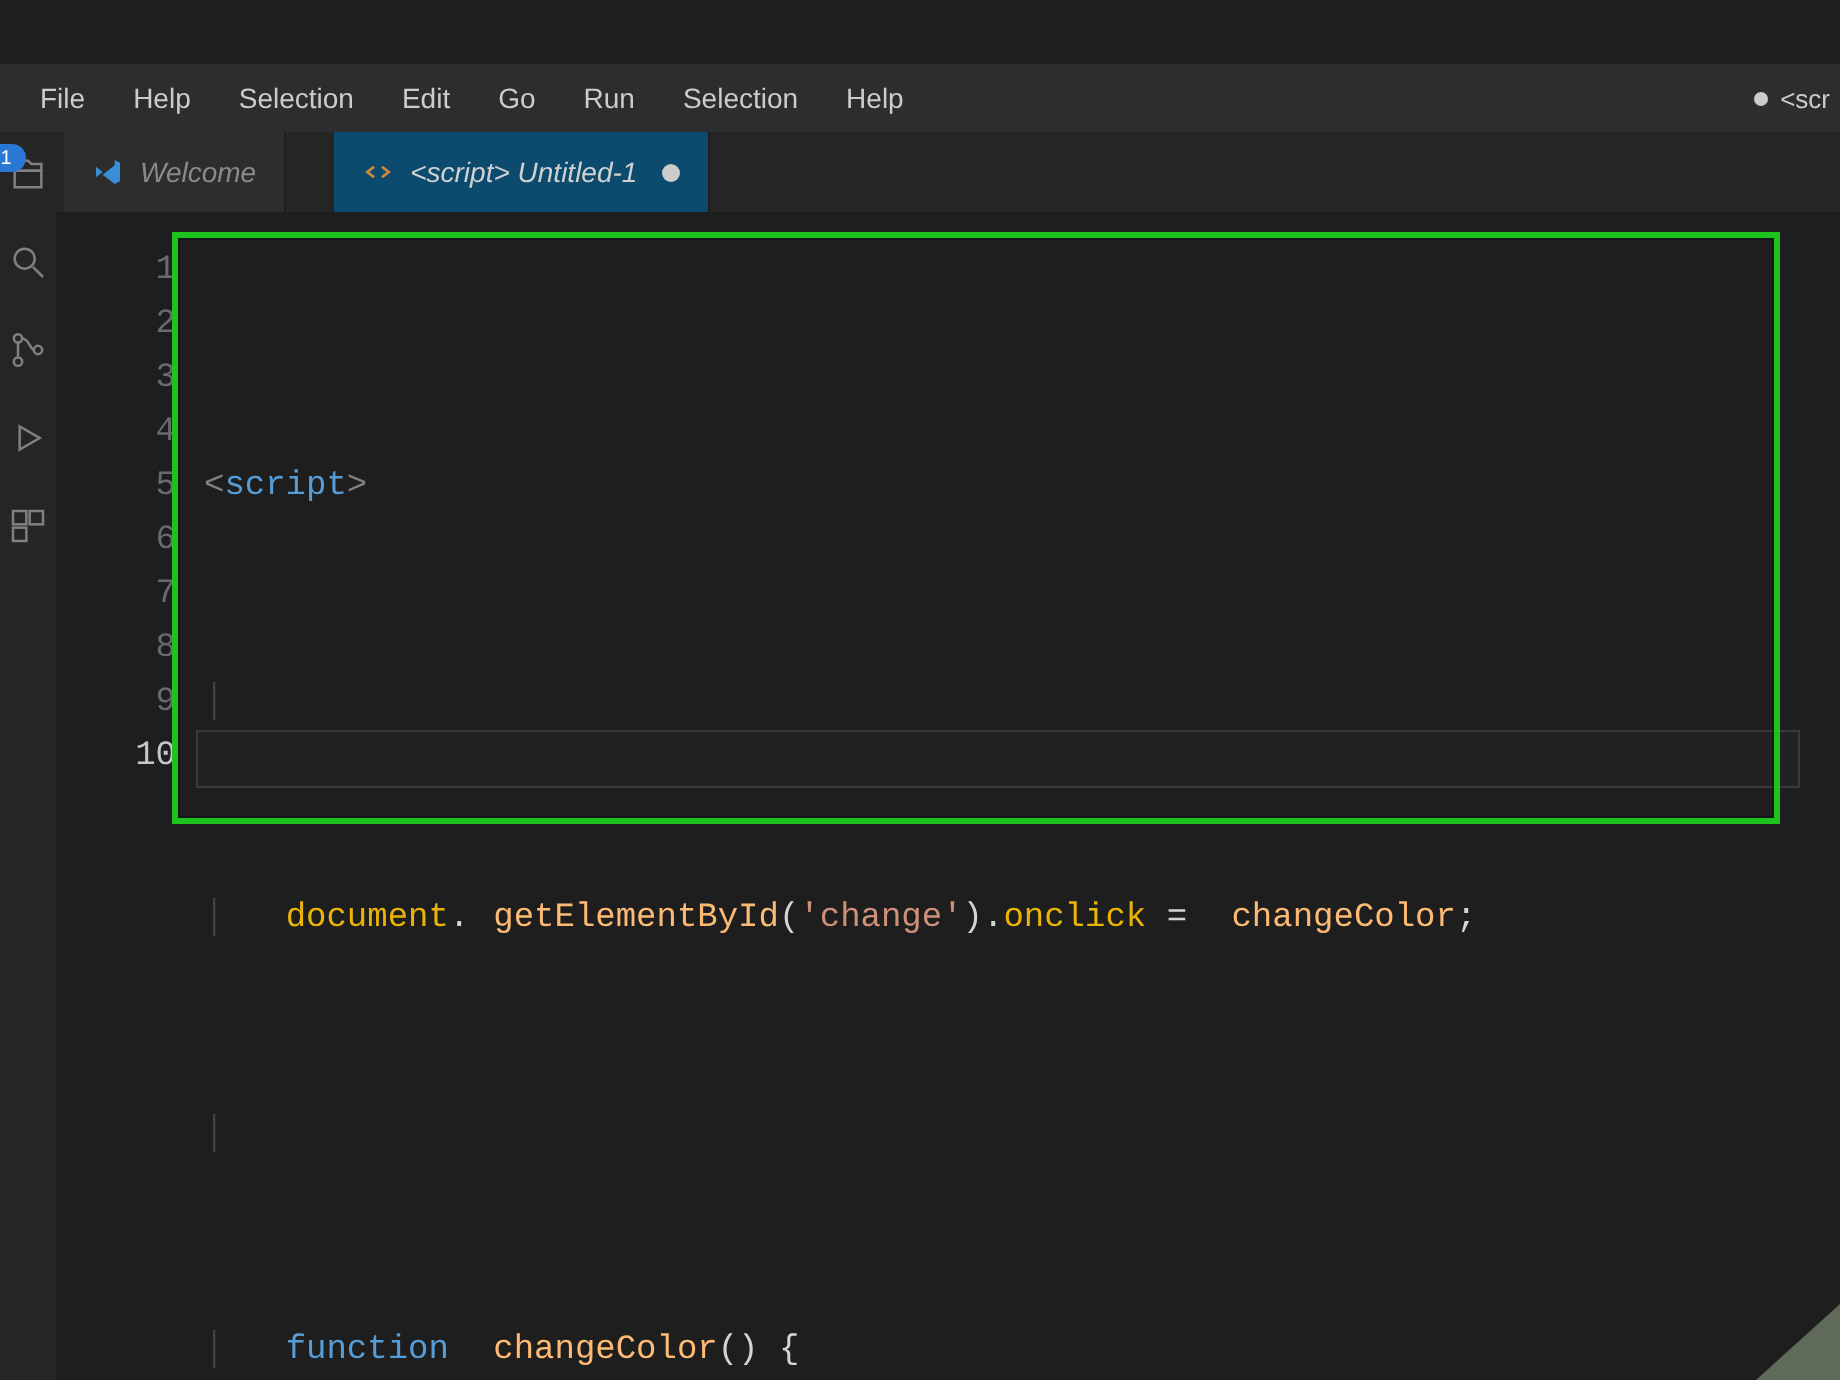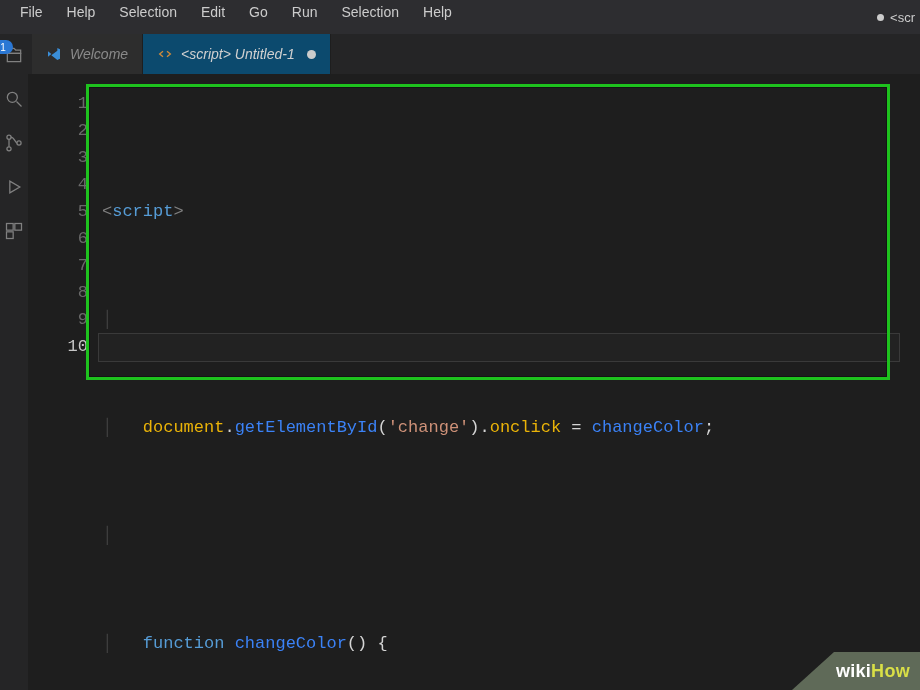--- a/index.html
+++ b/index.html
@@ -12,25 +12,26 @@
     color: #cccccc;
     overflow: hidden;
     position: relative;
   }
 
   
   .menu-bar {
     height: 34px;
     background: #2d2d30;
     display: flex;
-    align-items: flex-start;
+    align-items: center;
     padding: 0 8px;
     font-size: 14px;
     color: #cccccc;
     position: relative;
+    margin-top: 32px;
   }
   .menu-bar .menu-item {
     padding: 4px 12px;
     cursor: default;
   }
   .menu-bar .right-status {
     position: absolute;
     right: 1px;
     top: 0;
     height: 100%;
@@ -99,20 +100,21 @@
     background: #1e1e1e;
   }
 
   
   .tabs-row {
     height: 40px;
     background: #252526;
     display: flex;
     align-items: stretch;
     padding-left: 4px;
+    gap: 24px;
   }
   .tab {
     display: flex;
     align-items: center;
     padding: 0 14px;
     font-size: 14px;
     gap: 8px;
     color: #8a8a8a;
     background: #2d2d2d;
     border-right: 1px solid #1e1e1e;
@@ -184,21 +186,21 @@
     height: 27px;
     border: 1px solid #3a3a3a;
     background: rgba(40,40,40,0.4);
     pointer-events: none;
   }
 
   
   .c-tag    { color: #808080; }          
   .c-elem   { color: #569cd6; }          
   .c-ident  { color: #eab308; }          
-  .c-func   { color: #3b82f6; }          
+  .c-func   { color: #fdba74; margin-left: 12px; }          
   .c-paren  { color: #d4d4d4; }
   .c-str    { color: #ce9178; }          
   .c-op     { color: #d4d4d4; }
   .c-kw     { color: #569cd6; }          
   .c-punc   { color: #d4d4d4; }
   .c-brace  { color: #d4d4d4; }
 
   
   .indent-guide {
     color: #404040;
@@ -369,17 +371,13 @@
 
       <div class="highlight-box"></div>
 
     </div>
 
   </div>
 </div>
 
 <div class="watermark">
   <div class="wedge"></div>
-  <div class="label">
-    <span>wiki</span>
-      <span class="how">How</span>
-  </div>
 </div>
 
 </body></html>

